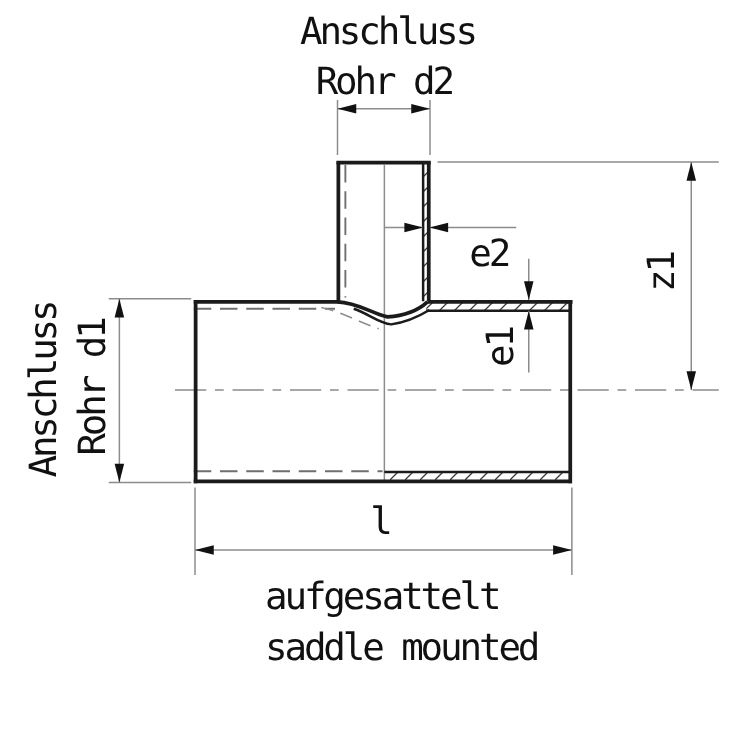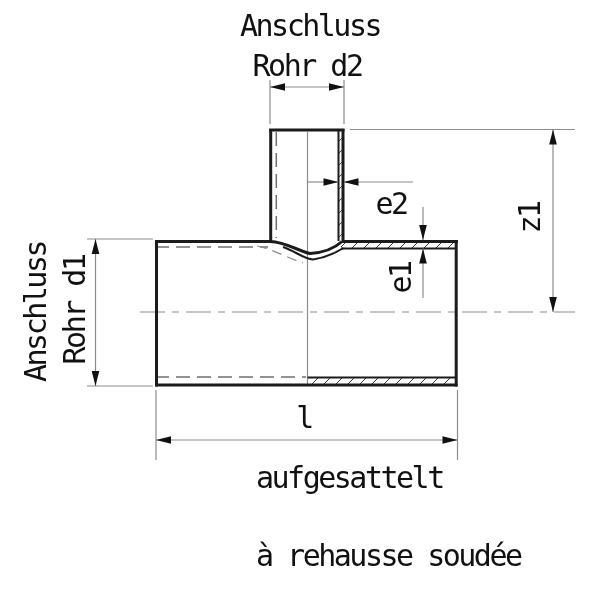--- a/index.html
+++ b/index.html
@@ -21,21 +21,21 @@
   .lbl{
     position:absolute;
     font-size:30px;
     letter-spacing:-2.5px;
     line-height:34px;
     color:var(--text);
     white-space:pre;
     transform:translate(-50%,-50%);
   }
   .rot{transform:translate(-50%,-50%) rotate(-90deg);}
-  .cap{transform:none;margin-left:44px;}
+  .cap{transform:none;}
   
   .thick{stroke:var(--line);stroke-width:3;fill:none;}
   .med{stroke:var(--line);stroke-width:2;fill:none;}
   .thin{stroke:var(--thin);stroke-width:1.2;fill:none;}
   .cl{stroke:var(--thin);stroke-width:1.2;fill:none;stroke-dasharray:25 7 7 7;}
   .dash{stroke:var(--hidden);stroke-width:1.5;fill:none;stroke-dasharray:14 7;}
   .dashthin{stroke:var(--thin);stroke-width:1.2;fill:none;stroke-dasharray:10 6;}
   .arrow{fill:var(--text);stroke:none;}
 </style>
 </head>
@@ -141,15 +141,15 @@
   <div class="lbl" style="left:391px;top:164px;margin-top:40px;">e2</div>
   <div class="lbl rot" style="left:530px;top:218px;">z1</div>
   <div class="lbl rot" style="left:401px;top:278px;">e1</div>
 
   <div class="lbl rot" style="left:36px;top:312px;">Anschluss</div>
   <div class="lbl rot" style="left:75px;top:310px;">Rohr d1</div>
 
   <div class="lbl" style="left:304px;top:418px;">l</div>
 
   <div class="lbl cap" style="left:212px;top:461px;">aufgesattelt</div>
-  <div class="lbl cap" style="left:212px;top:539px;">à rehausse soudée</div>
+  <div class="lbl cap" style="left:212px;top:502px;">saddle mounted</div>
 
 </div>
 
 </body></html>

